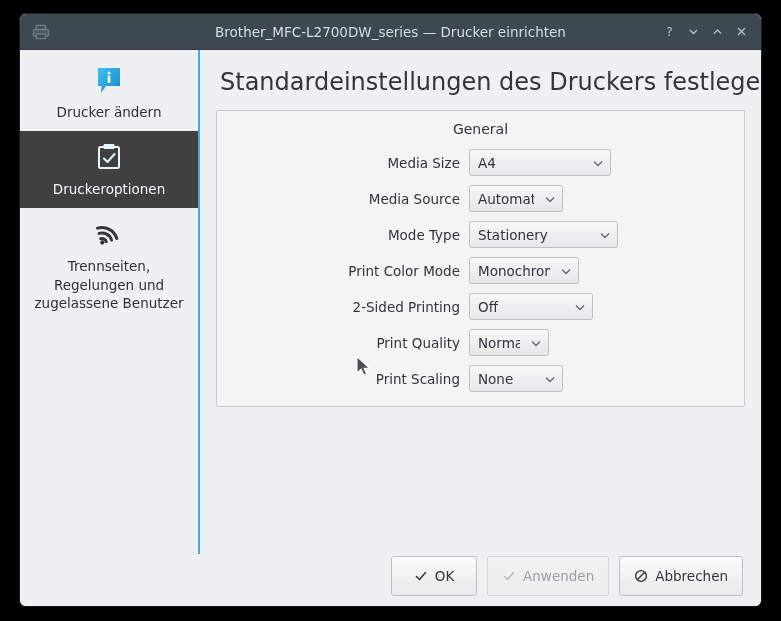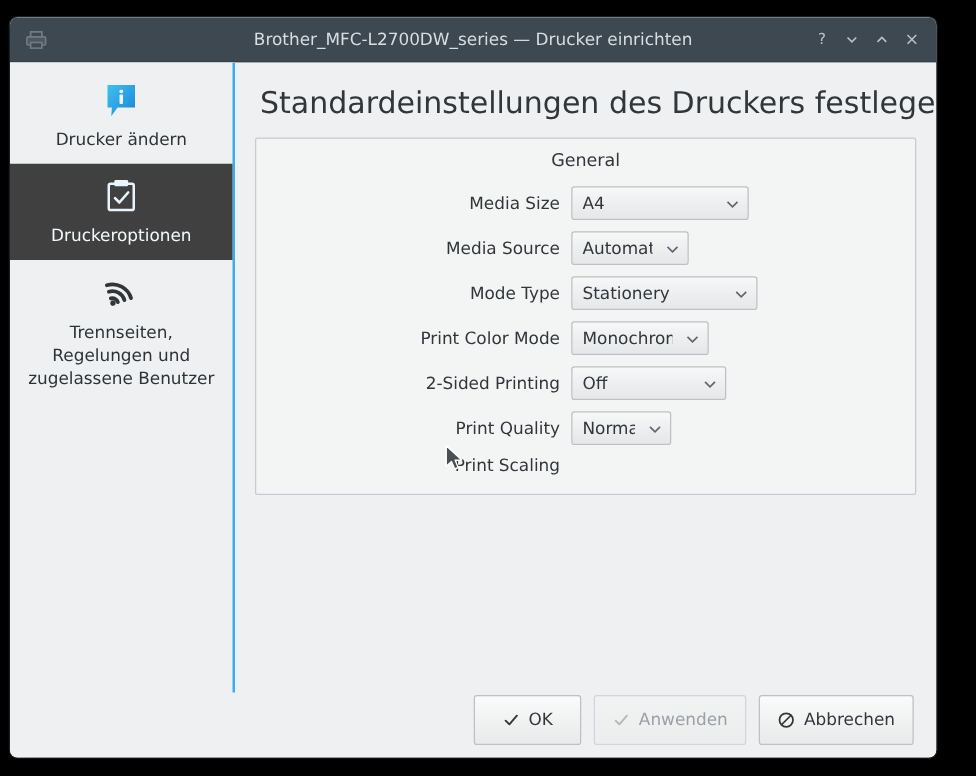--- a/index.html
+++ b/index.html
@@ -15,21 +15,21 @@
   #desktop {
     position: relative;
     width: 781px;
     height: 621px;
     background: #000000;
   }
 
   
   #window {
     position: absolute;
-    left: 8px;
+    left: 20px;
     top: 14px;
     width: 741px;
     height: 592px;
     border-radius: 6px;
     overflow: hidden;
     box-shadow: 0 6px 18px rgba(0,0,0,0.85), 0 0 0 1px #2b3137;
     display: flex;
     flex-direction: column;
     background: #eff0f1;
   }
@@ -400,20 +400,28 @@
               <span class="combo-arrow">
                 <svg width="12" height="12" viewBox="0 0 12 12">
                     <polyline points="2,4.5 6,8.5 10,4.5" fill="none" stroke="#5e666d" stroke-width="1.3"></polyline>
                   </svg>
               </span>
             </div>
           </div>
 
           <div class="form-row">
             <div class="form-label">Print Scaling</div>
+            <div class="combo" style="width:94px">
+              <span class="combo-val">None</span>
+              <span class="combo-arrow">
+                <svg width="12" height="12" viewBox="0 0 12 12">
+                    <polyline points="2,4.5 6,8.5 10,4.5" fill="none" stroke="#5e666d" stroke-width="1.3"></polyline>
+                  </svg>
+              </span>
+            </div>
           </div>
 
         </div>
       </div>
     </div>
 
     <div id="buttonbar">
       <div class="dlgbtn">
         <span class="btn-ico">
           <svg width="14" height="14" viewBox="0 0 14 14">

